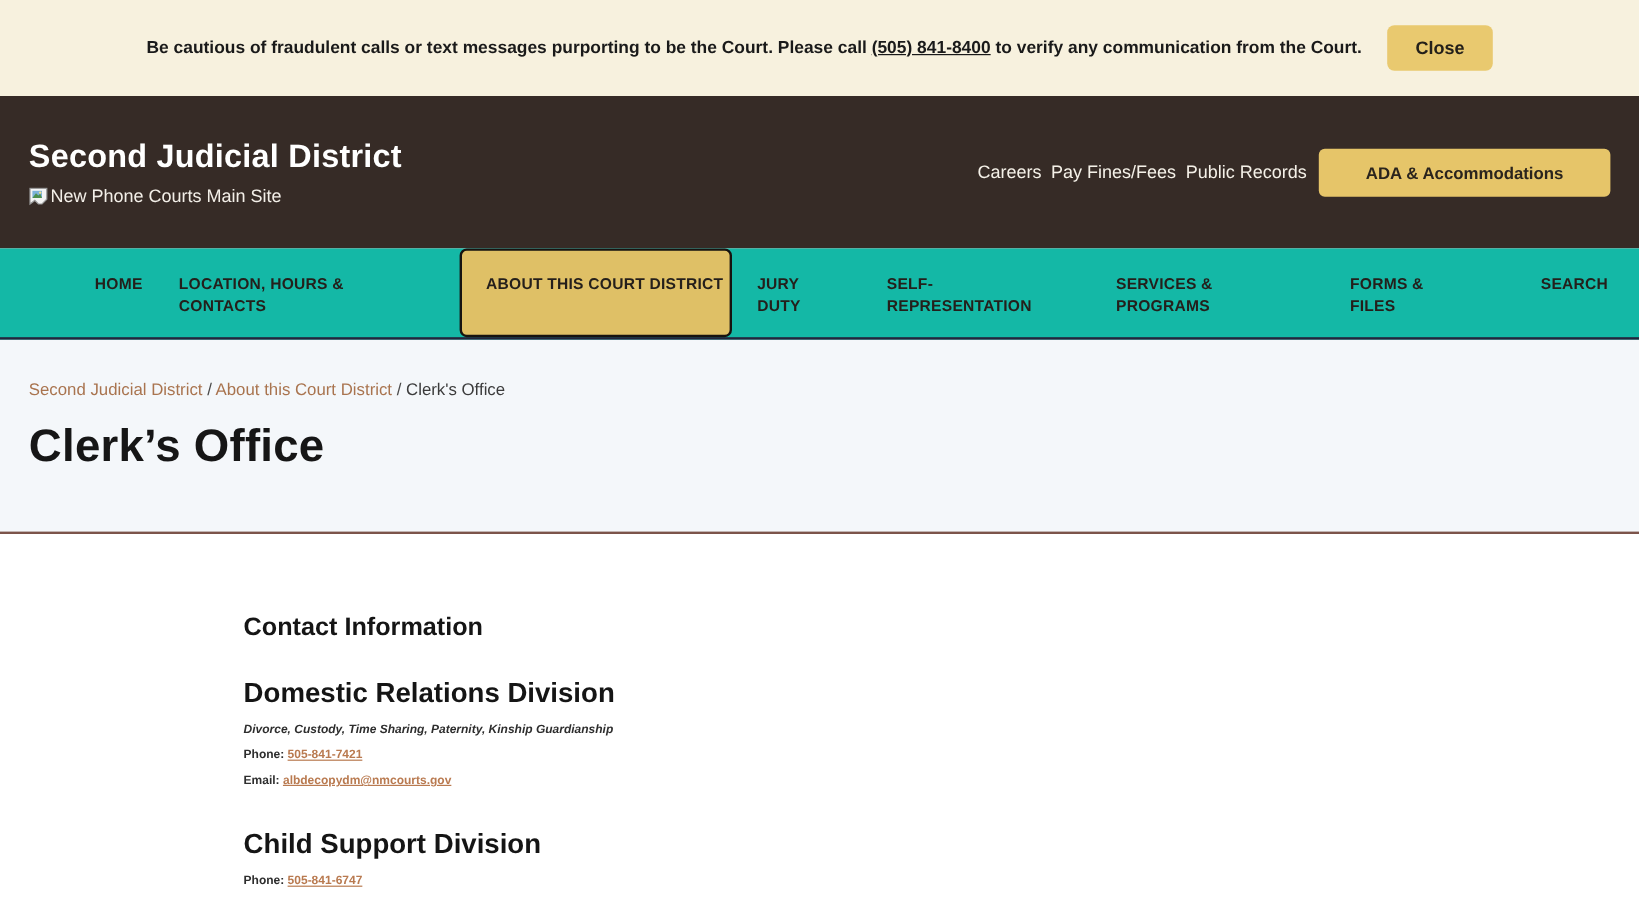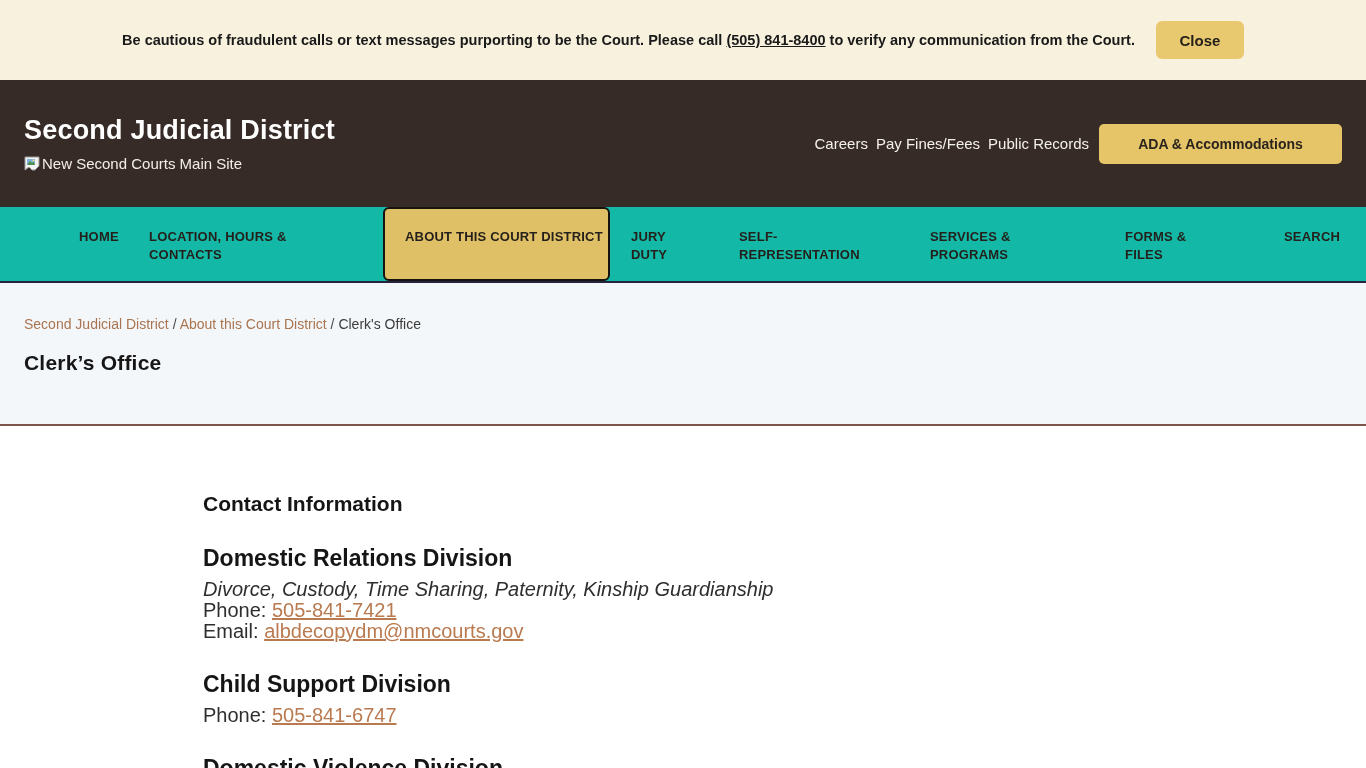--- a/index.html
+++ b/index.html
@@ -147,21 +147,21 @@
   }
   .breadcrumb { font-size: 14px; color: #3b3b3b; }
   .breadcrumb a {
     color: #a9744f;
     text-decoration: none;
     cursor: pointer;
   }
   .breadcrumb .sep { color: #4a4a4a; }
   .page-title {
     margin-top: 19px;
-    font-size: 21px;
+    font-size: 38px;
     font-weight: bold;
     color: #161616;
     letter-spacing: 0.2px;
   }
 
   
   .content {
     background: #ffffff;
     padding: 66px 24px 0 203px;
   }
@@ -171,23 +171,24 @@
     color: #151515;
   }
   .division { margin-top: 29px; }
   .division-heading {
     font-size: 23px;
     font-weight: bold;
     color: #151515;
     margin-bottom: 7px;
   }
   .division p {
-    font-size: 20px;
+    font-size: 10px;
     line-height: 21px;
     color: #2e2e2e;
+    font-weight: bold;
   }
   .division .subtitle { font-style: italic; }
   .division a {
     color: #b97a50;
     text-decoration: underline;
     cursor: pointer;
   }
 </style>
 </head>
 <body>
@@ -200,21 +201,21 @@
 <div class="site-header">
   <div class="brand-block">
     <div class="site-title">Second Judicial District</div>
     <a class="main-site-link">
       <svg class="broken-img-icon" viewBox="0 0 16 16">
         <path d="M1 1 h14 v9 l-4 4 h-3 l-3 -3 l-4 3 z" fill="#f4f4f4" stroke="#9a9a9a" stroke-width="1"></path>
         <rect x="3" y="3" width="8" height="6" fill="#7db2d9"></rect>
         <path d="M3 9 l3 -4 l2 2 l1.5 -1.5 L11 9 z" fill="#4d8f4d"></path>
         <circle cx="9.5" cy="4.5" r="1" fill="#f2e28a"></circle>
       </svg>
-      <span>New Second Courts Main Site</span>
+      <span>New Phone Courts Main Site</span>
     </a>
   </div>
   <div class="header-links">
     <a class="header-link">Careers</a>
     <a class="header-link">Pay Fines/Fees</a>
     <a class="header-link">Public Records</a>
     <button class="btn btn-ada">ADA &amp; Accommodations</button>
   </div>
 </div>
 

